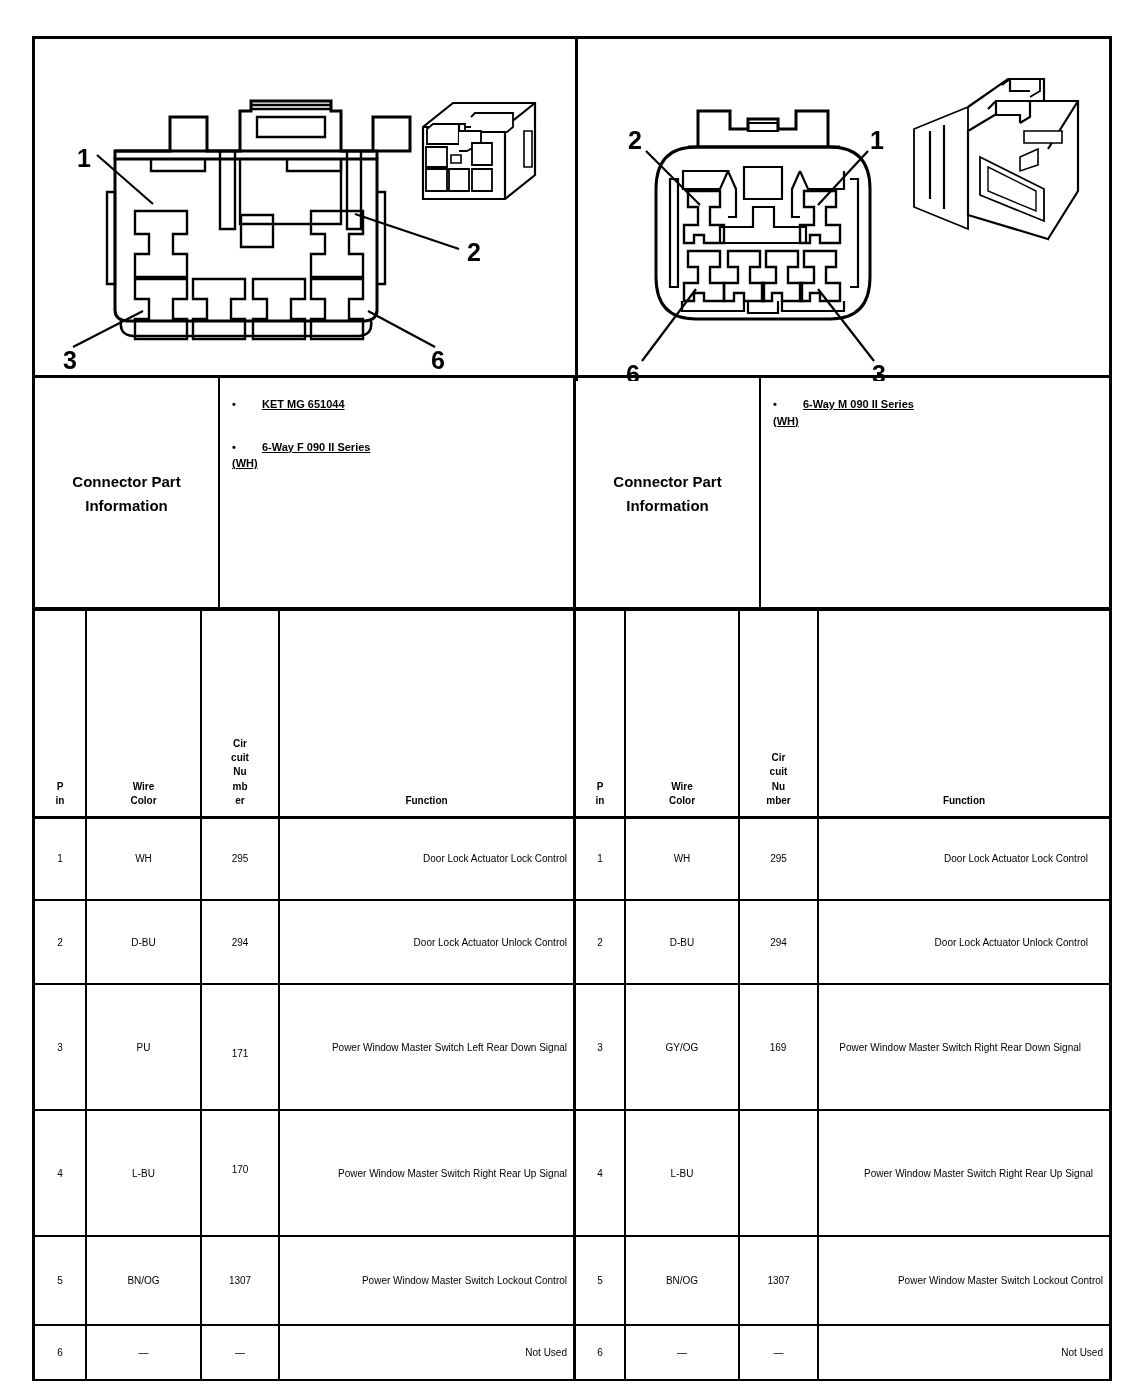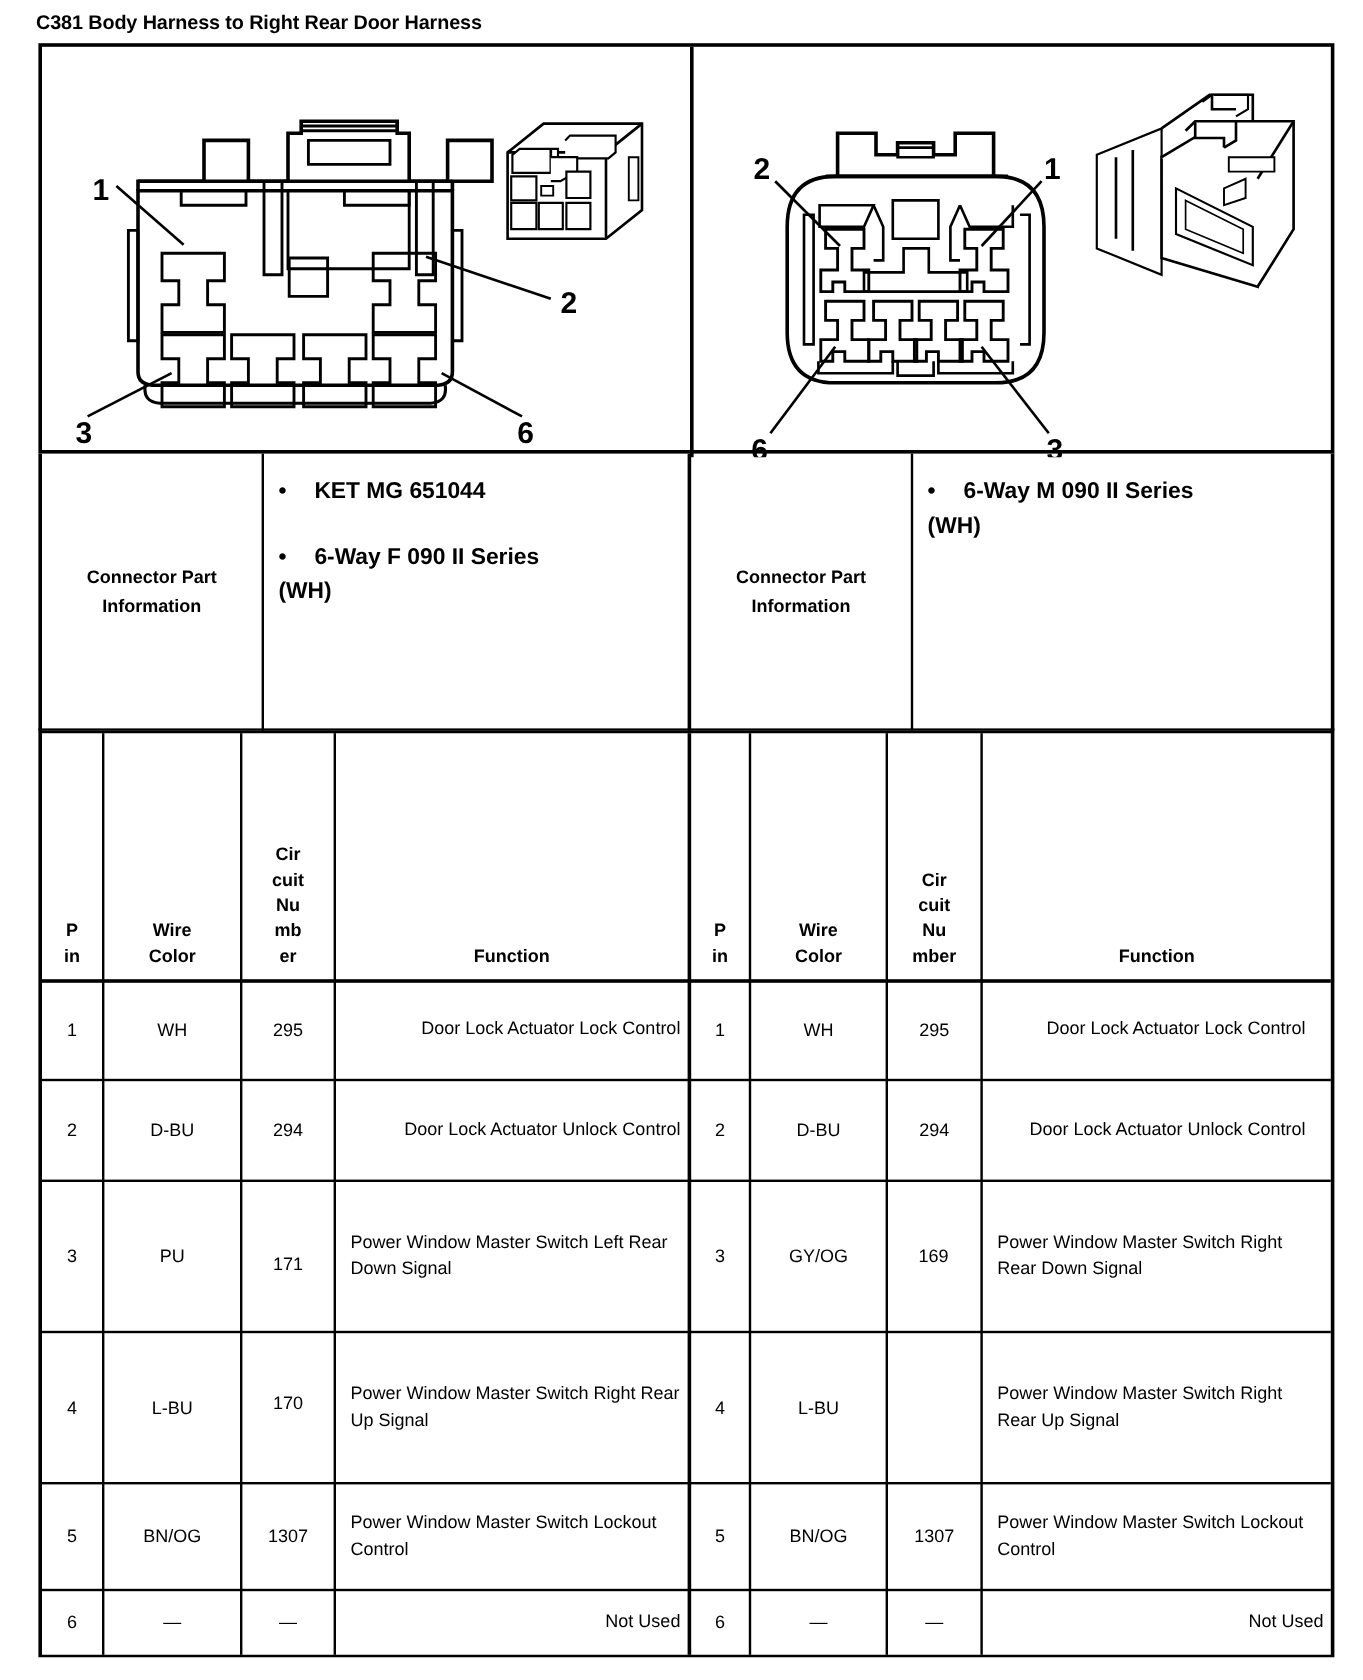--- a/index.html
+++ b/index.html
@@ -84,24 +84,25 @@
   .pi-label {
     display: flex;
     align-items: center;
     justify-content: center;
     text-align: center;
     font-size: 15px;
     font-weight: bold;
     line-height: 1.55;
   }
   .pi-body {
-    font-size: 19px;
+    font-size: 11px;
     font-weight: bold;
     padding: 18px 4px 0 14px;
     line-height: 1.5;
+    text-decoration: underline;
   }
   .pi-bullet-row {
     display: block;
     margin-bottom: 26px;
   }
   .pi-bullet {
     display: inline-block;
     width: 30px;
     vertical-align: top;
   }
@@ -123,21 +124,21 @@
     height: 772px;
     box-sizing: border-box;
     border-left: 3px solid #000;
     border-right: 3px solid #000;
     border-top: 2px solid #000;
     border-bottom: 2px solid #000;
   }
   .cell {
     position: absolute;
     box-sizing: border-box;
-    font-size: 15px;
+    font-size: 10px;
     overflow: hidden;
   }
   .cell.center {
     display: flex;
     align-items: center;
     justify-content: center;
     text-align: center;
   }
   .cell.fn {
     display: flex;
@@ -168,21 +169,20 @@
     width: 2px;
     background: #000;
   }
   .thickline { height: 3px; }
 </style>
 </head>
 <body>
 
 <div id="page">
 
-  <div id="title">C381 Body Harness to Right Rear Door Harness</div>
 
   <div id="figure-panel">
     <div id="figure-divider"></div>
 
     <div class="fig-half" id="fig-left">
       <svg class="fig-svg" width="540" height="342" viewBox="0 0 540 342" xmlns="http://www.w3.org/2000/svg">
         <g fill="none" stroke="#000" stroke-width="3" stroke-linejoin="miter">
 
           <path d="M80,120 L80,271 Q80,281 92,282 L330,282 Q342,281 342,271 L342,120 Z"></path>
 

